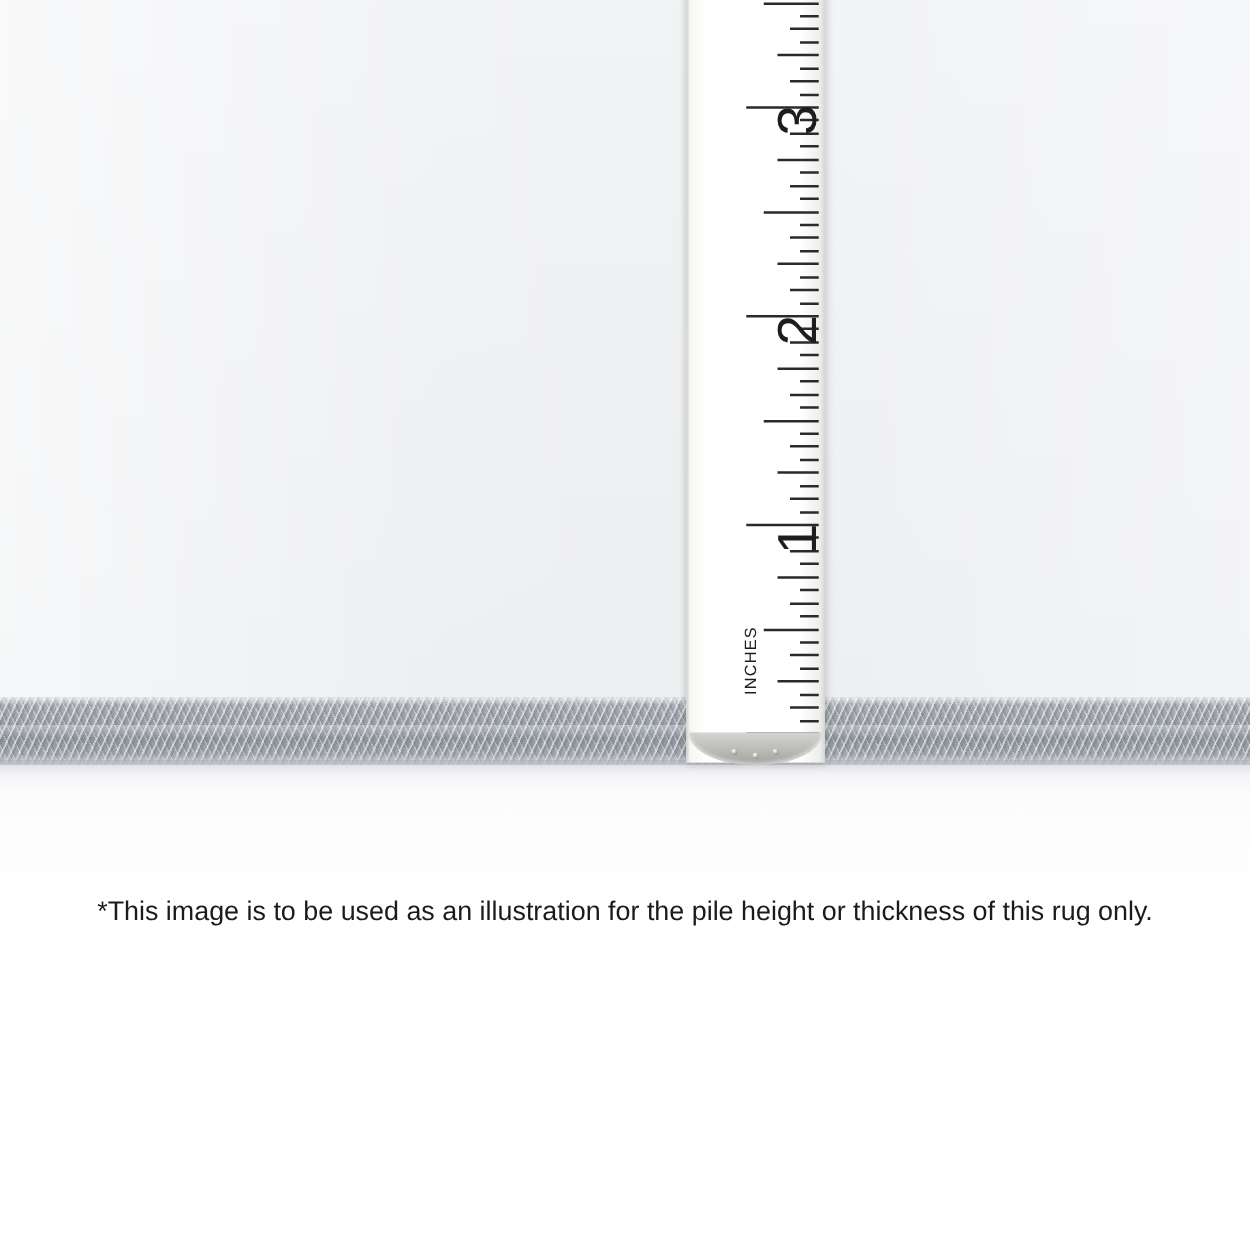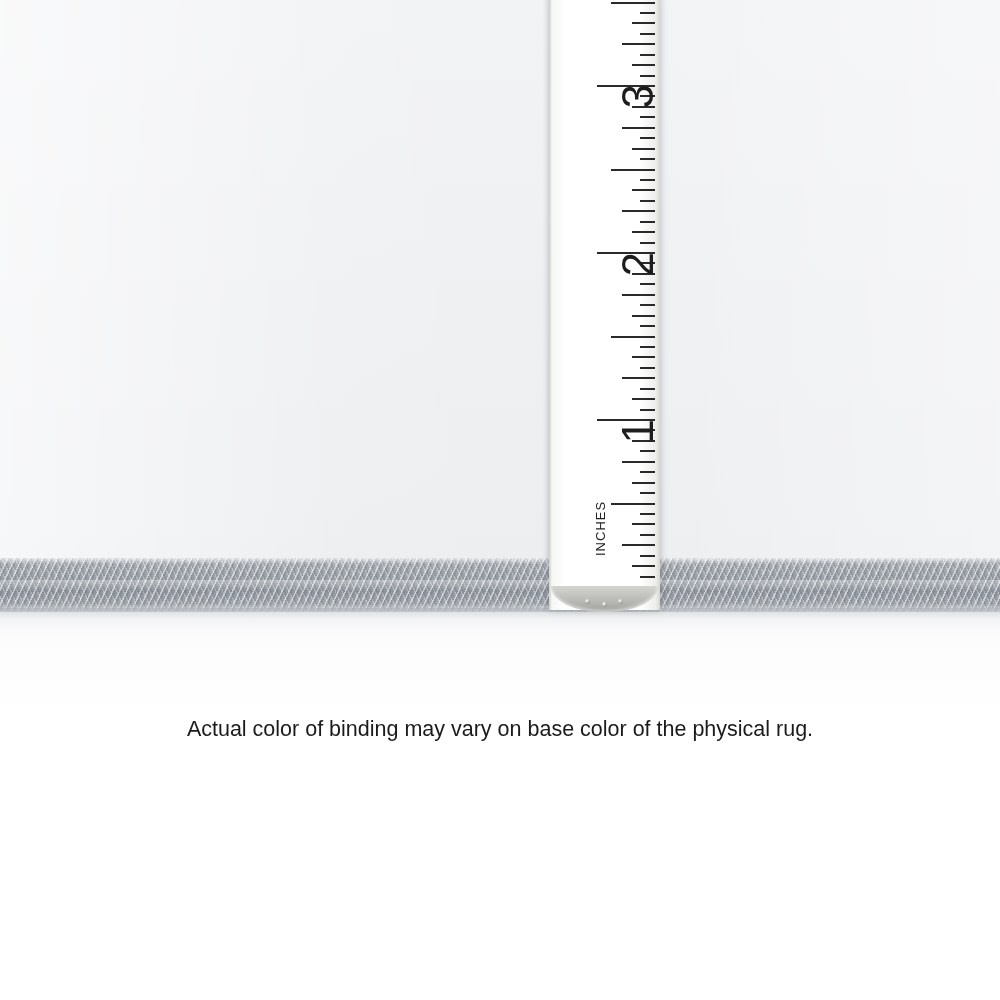--- a/index.html
+++ b/index.html
@@ -249,16 +249,16 @@
     </div>
 
   <div class="ruler-tip">
     <div class="metal"></div>
     <div class="rivet" style="left:34px; top:13px;"></div>
     <div class="rivet" style="left:51px; top:16px;"></div>
     <div class="rivet" style="left:67px; top:13px;"></div>
   </div>
 
   <div class="caption">
-    <div>Actual color of binding may vary on base color of the physical rug.</div>
+    <div>*This image is to be used as an illustration for the pile height or thickness of this rug only.</div>
   </div>
 
 </div>
 
 </body></html>

